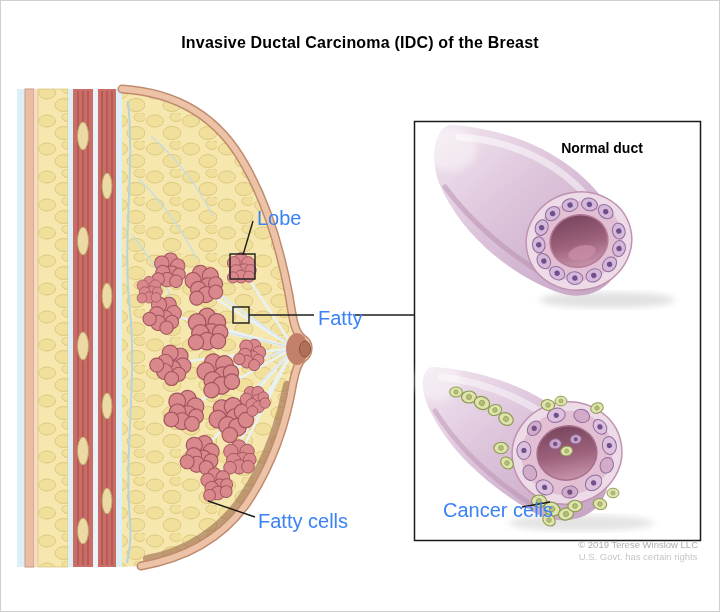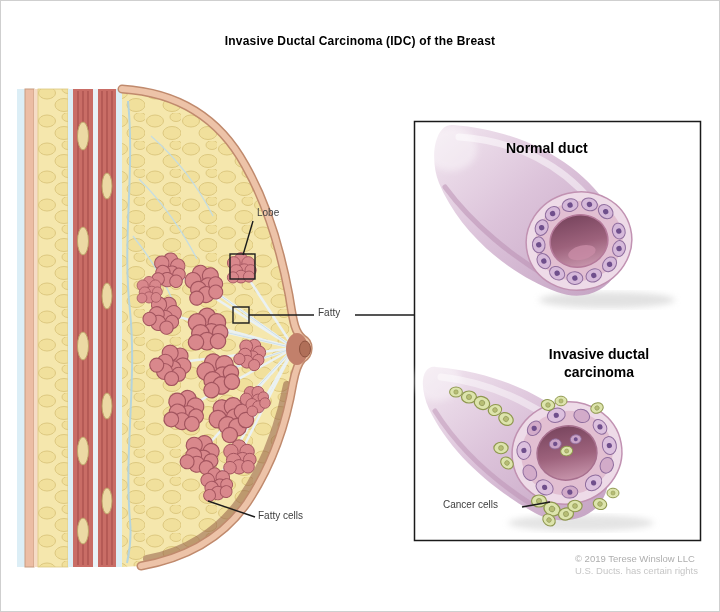--- a/index.html
+++ b/index.html
@@ -1,27 +1,27 @@
 <!DOCTYPE html>
 <html><head>
 <meta charset="utf-8">
 <style>
   *{margin:0;padding:0;box-sizing:border-box}
   html,body{background:#ffffff}
   .stage{position:relative;width:720px;height:612px;background:#fff;
          font-family:"Liberation Sans",sans-serif;border:1px solid #cfcfcf;overflow:hidden}
   .art{position:absolute;left:0;top:0;width:720px;height:612px}
   .title{position:absolute;top:33px;left:0;width:100%;text-align:center;
-         font-size:12px;font-weight:bold;color:#000;letter-spacing:.2px}
-  .lbl{position:absolute;white-space:nowrap;font-size:10px;color:#404040}
+         font-size:16px;font-weight:bold;color:#000;letter-spacing:.2px}
+  .lbl{position:absolute;white-space:nowrap;font-size:20px;color:#3b82f6}
   .idc-lbl{position:absolute;left:515px;top:344px;width:166px;text-align:center;
            font-weight:bold;font-size:14px;line-height:18px;color:#000}
-  .normal-lbl{position:absolute;left:505px;top:139px;width:192px;
+  .normal-lbl{position:absolute;left:505px;top:139px;width:192px;text-align:center;
               font-weight:bold;font-size:14px;color:#000}
-  .credit{position:absolute;right:21px;top:552px;text-align:left;font-size:9.5px;line-height:12px}
+  .credit{position:absolute;right:21px;top:538px;text-align:center;font-size:9.5px;line-height:12px}
   .credit .c1{color:#aeaeae}
   .credit .c2{color:#c6c6c6}
 </style>
 </head>
 <body>
 
 <div class="stage">
 
   <div class="title">Invasive Ductal Carcinoma (IDC) of the Breast</div>
 
@@ -284,24 +284,20 @@
       <line x1="254" y1="516" x2="207" y2="500"></line>
       <line x1="521" y1="506" x2="549" y2="501"></line>
     </g>
   </svg>
 
   <div class="lbl" style="left:256px;top:206px">Lobe</div>
   <div class="lbl" style="left:317px;top:306px">Fatty</div>
   <div class="lbl" style="left:257px;top:509px">Fatty cells</div>
 
   <div class="normal-lbl">Normal duct</div>
-  <div class="idc-lbl">
-    <div>Invasive ductal</div>
-    <div>carcinoma</div>
-  </div>
   <div class="lbl" style="left:442px;top:498px">Cancer cells</div>
 
   <div class="credit">
     <div class="c1">© 2019 Terese Winslow LLC</div>
-    <div class="c2">U.S. Ducts. has certain rights</div>
+    <div class="c2">U.S. Govt. has certain rights</div>
   </div>
 
 </div>
 
 </body></html>

